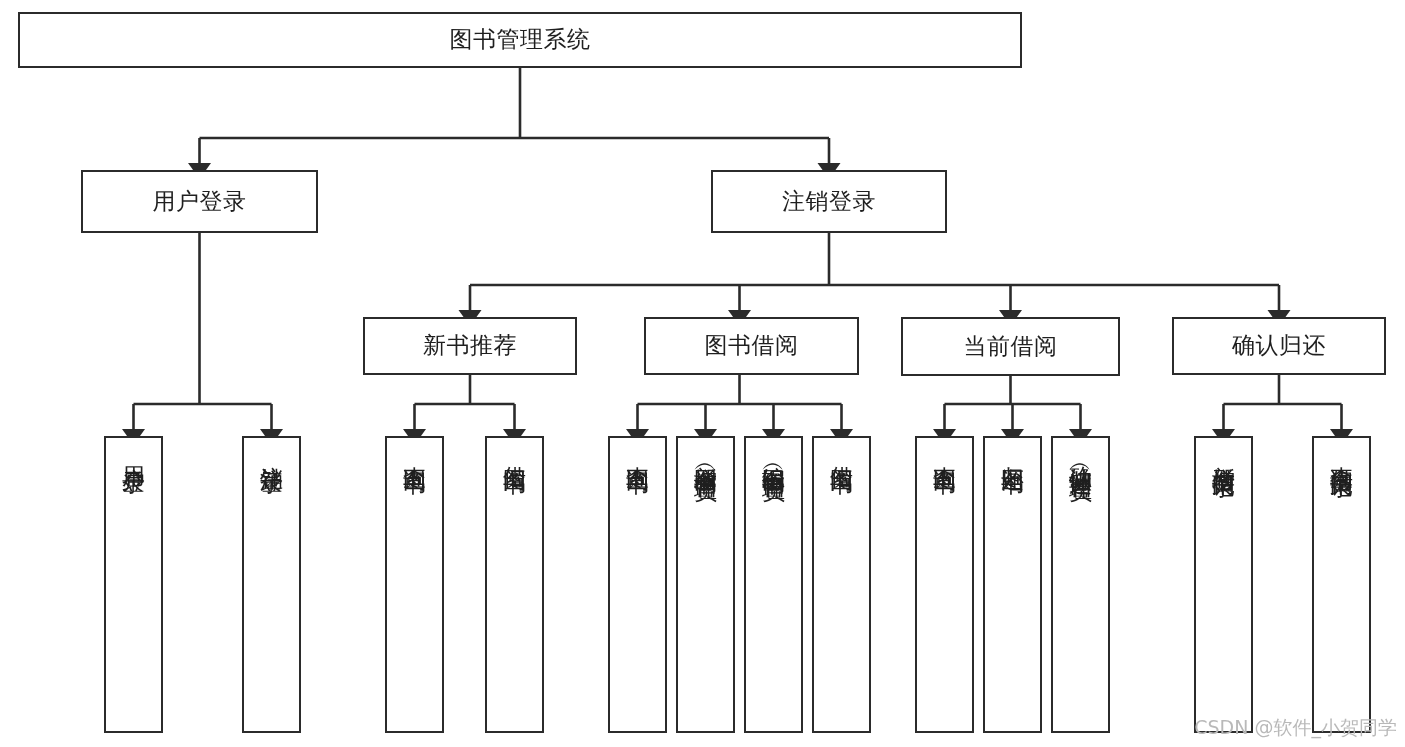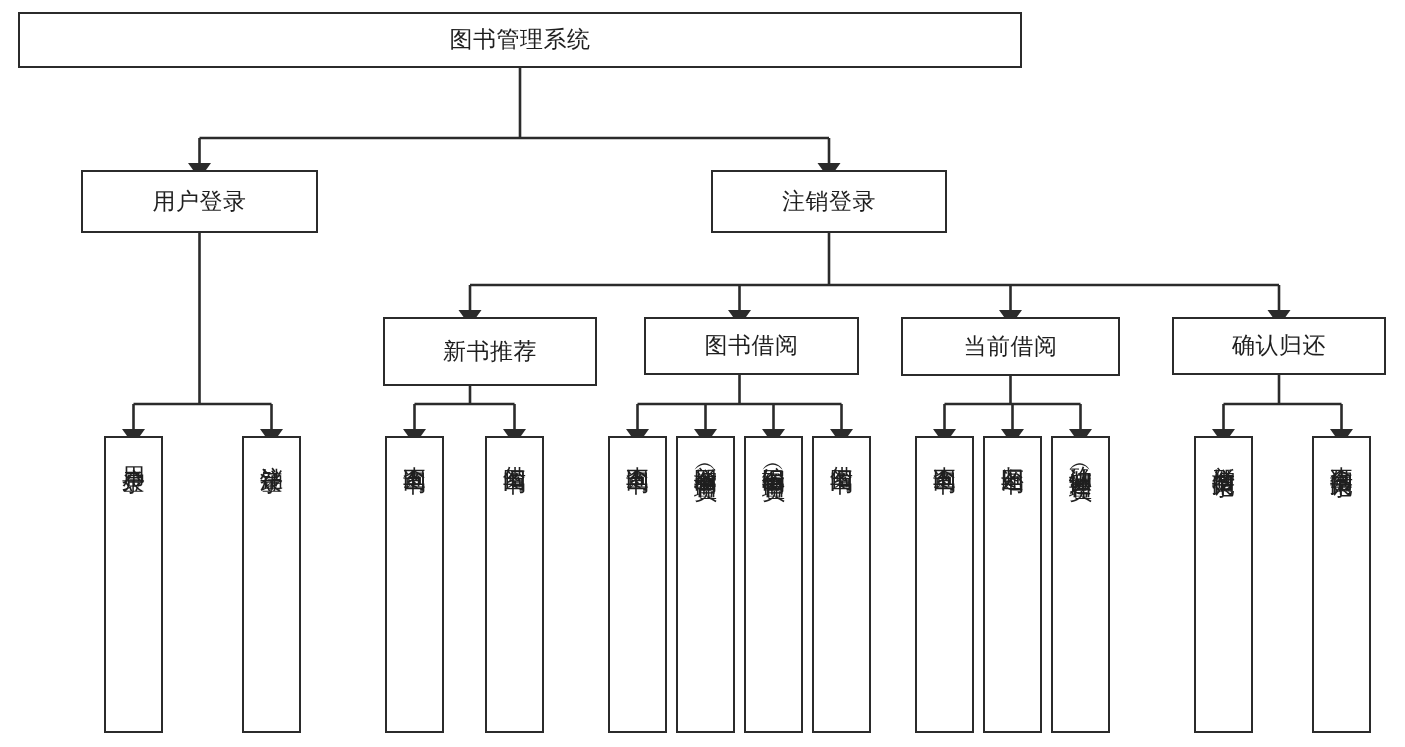--- a/index.html
+++ b/index.html
@@ -127,21 +127,21 @@
   <div id="node-layer">
       <div class="node root horiz" style="left: 18px; top: 12px; width: 1004px; height: 56px;">
         <span class="label">图书管理系统</span>
       </div>
       <div class="node horiz" style="left: 81px; top: 170px; width: 237px; height: 63px;">
         <span class="label">用户登录</span>
       </div>
       <div class="node horiz" style="left: 711px; top: 170px; width: 236px; height: 63px;">
         <span class="label">注销登录</span>
       </div>
-      <div class="node horiz" style="left: 383px; top: 317px; width: 214px; height: 69px;">
+      <div class="node horiz" style="left: 363px; top: 317px; width: 214px; height: 58px;">
         <span class="label">新书推荐</span>
       </div>
       <div class="node horiz" style="left: 644px; top: 317px; width: 215px; height: 58px; align-items: center;">
         <span class="label">图书借阅</span>
       </div>
       <div class="node horiz" style="left: 901px; top: 317px; width: 219px; height: 59px;">
         <span class="label">当前借阅</span>
       </div>
       <div class="node horiz" style="left: 1172px; top: 317px; width: 214px; height: 58px;">
         <span class="label">确认归还</span>
@@ -180,14 +180,15 @@
         <span class="label">确认归还（管理员）</span>
       </div>
       <div class="node vert" style="left: 1194px; top: 436px; width: 59px; height: 297px;">
         <span class="label">新增借阅记录</span>
       </div>
       <div class="node vert" style="left: 1312px; top: 436px; width: 59px; height: 297px;">
         <span class="label">查询借阅记录</span>
       </div>
     </div>
 
+  <div class="watermark">CSDN @软件_小贺同学</div>
 
 </div>
 
 </body></html>

